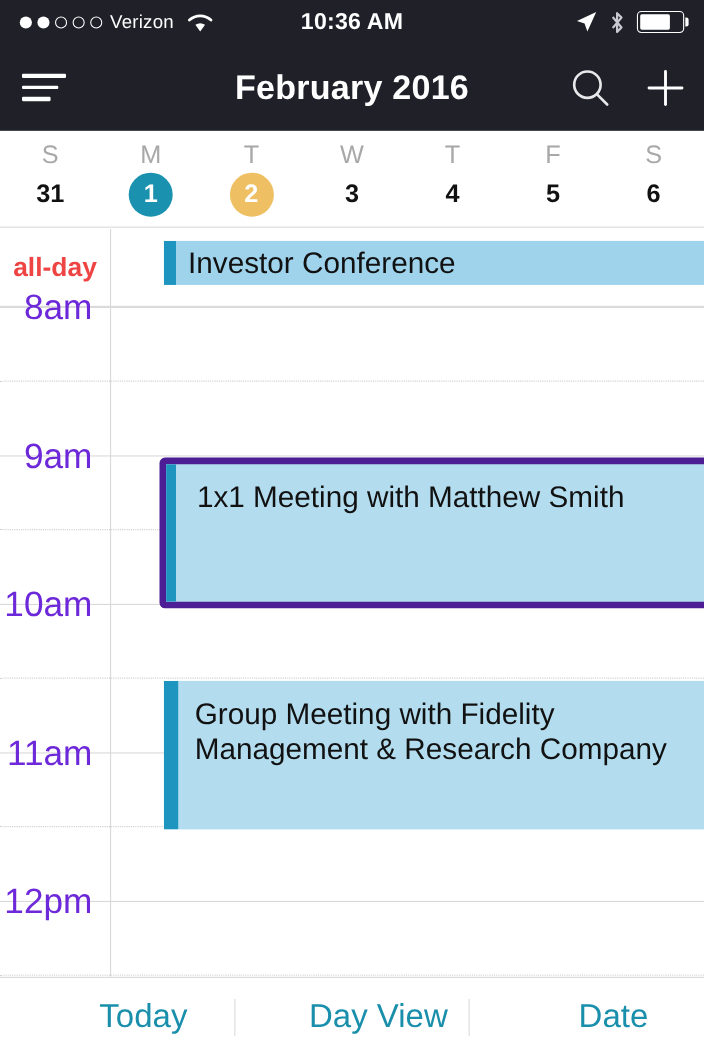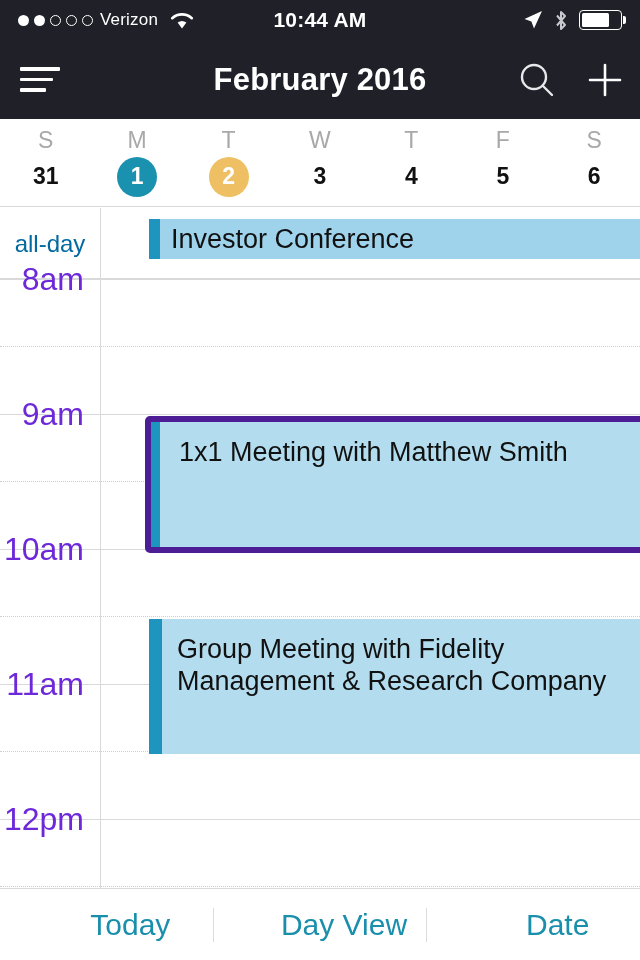--- a/index.html
+++ b/index.html
@@ -98,21 +98,21 @@
   }
 
   
   .allday-row{
     position:absolute; left:0; top:0; width:640px; height:71px;
     border-bottom:1px solid #d9d9d9;
   }
   .allday-label{
     position:absolute; left:0; top:0; width:100px; height:71px;
     display:flex; align-items:center; justify-content:center;
-    font-size:24px; color:#0369a1;
+    font-size:24px; color:#ef4444;font-weight:bold;
   }
 
   
   .hours{ position:absolute; left:0; top:71px; width:640px; }
   .hourrow{ position:relative; width:640px; height:135px; }
   .hourrow .hline{
     position:absolute; left:0; top:0; width:640px; height:1px; background:#d9d9d9;
   }
   .hourrow .halfline{
     position:absolute; left:0; top:67px; width:640px; height:0;
@@ -181,21 +181,21 @@
         <span class="dot hollow"></span>
         <span class="dot hollow"></span>
         <span class="dot hollow"></span>
       </div>
       <span class="carrier">Verizon</span>
       <svg class="wifi" width="26" height="19" viewBox="0 0 26 19">
         <path d="M13 17.6 L8.6 11.6 A7.6 7.6 0 0 1 17.4 11.6 Z" fill="#fff"></path>
         <path d="M3.2 7.2 A14.5 14.5 0 0 1 22.8 7.2" stroke="#fff" stroke-width="2.6" fill="none" stroke-linecap="round"></path>
       </svg>
     </div>
-    <div class="sb-center">10:44 AM</div>
+    <div class="sb-center">10:36 AM</div>
     <div class="sb-right">
       <svg width="20" height="20" viewBox="0 0 20 20">
         <path d="M19 1 L1.5 9 L8.4 11.4 L11 18.6 Z" fill="#fff"></path>
       </svg>
       <svg width="14" height="21" viewBox="0 0 14 21">
         <path d="M3 5.5 L11 15 L7 19 L7 2 L11 6 L3 15.5" stroke="#c9c9cf" stroke-width="2" fill="none" stroke-linejoin="round"></path>
       </svg>
       <span class="battery">
         <span class="batt-body">
             <span class="batt-fill" style="width:75%"></span>

